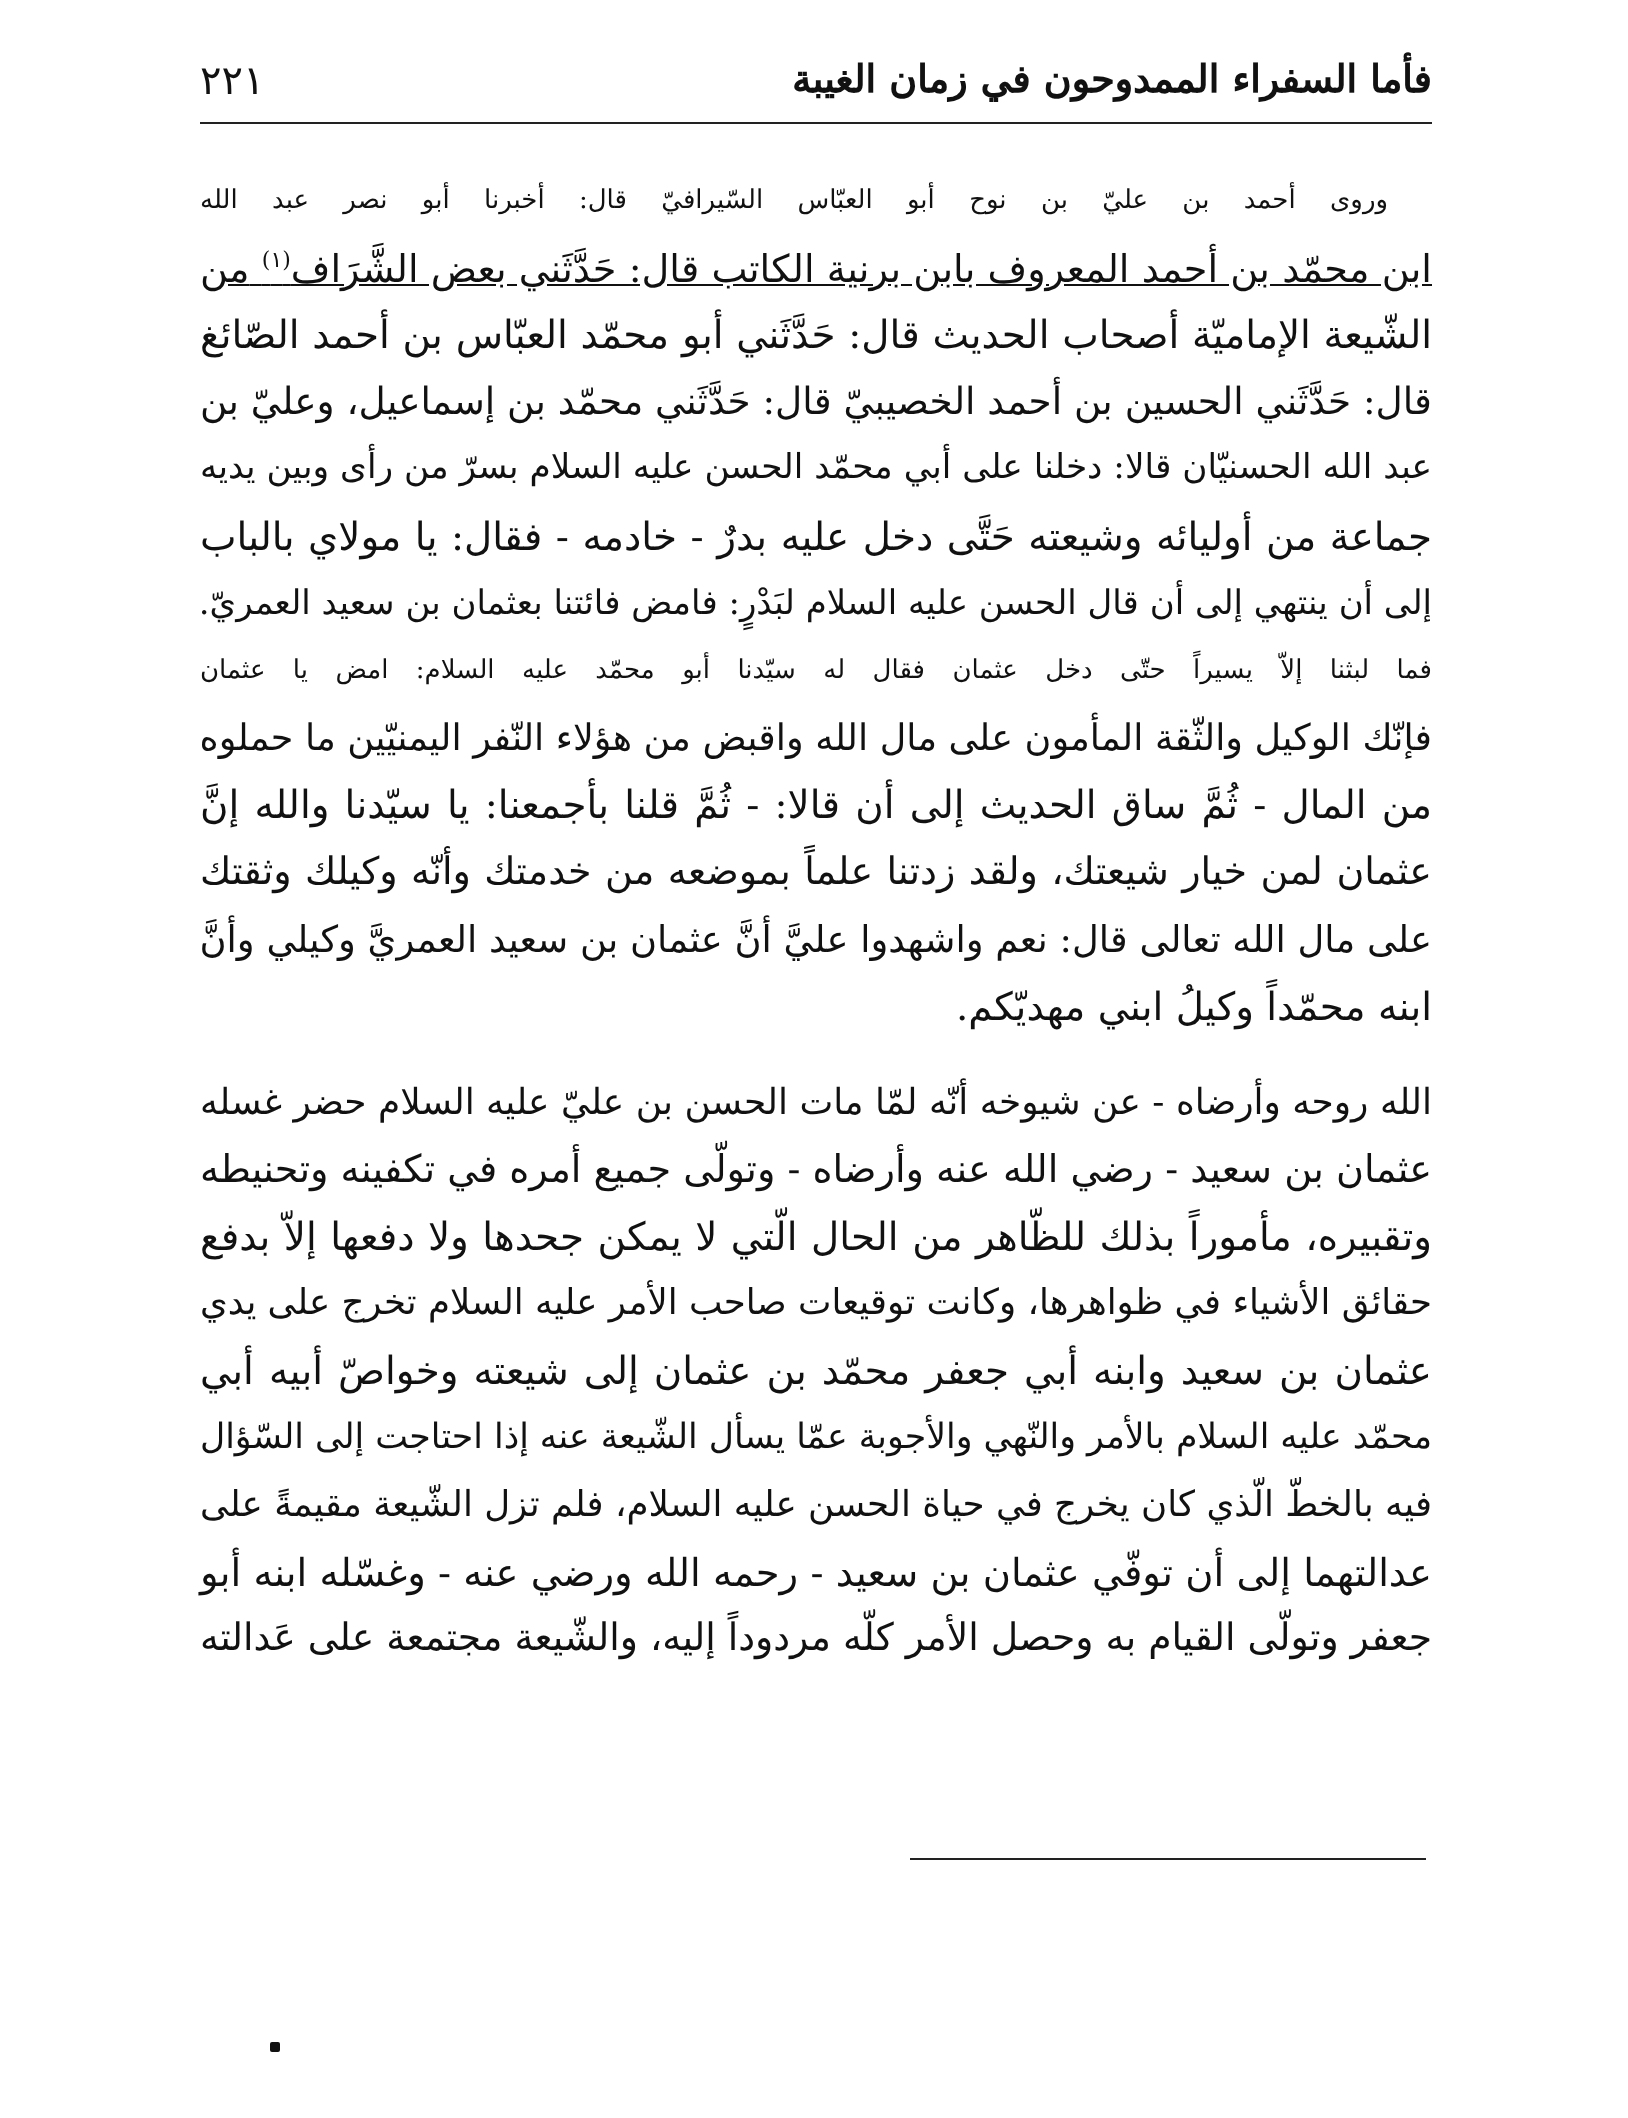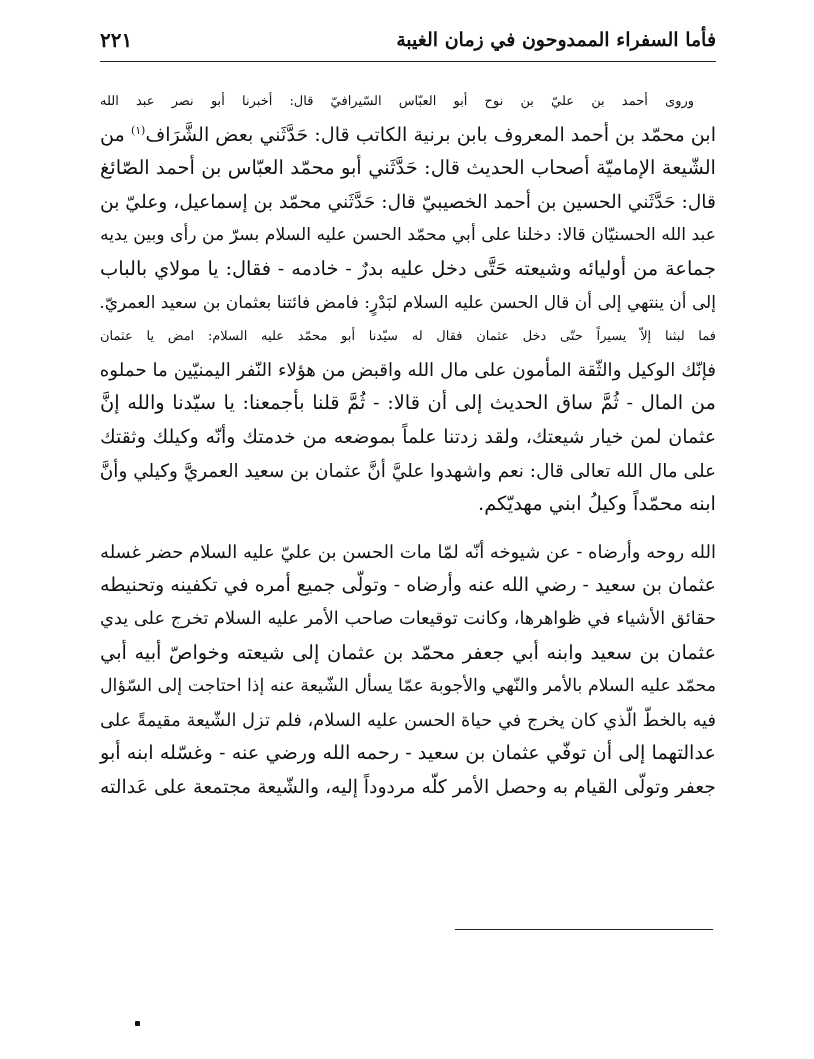--- a/index.html
+++ b/index.html
@@ -34,21 +34,21 @@
       top: 0;
       font-size: 19px;
       font-weight: bold;
       white-space: nowrap;
     }
     .page-number {
       position: absolute;
       left: 0;
       top: 0;
       font-size: 20px;
-      font-weight: bold;
+      font-weight: normal;
       white-space: nowrap;
     }
     .head-rule {
       position: absolute;
       left: 100px;
       width: 616px;
       top: 61px;
       height: 0;
       border-top: 1.5px solid #222;
     }
@@ -131,37 +131,38 @@
 
   <div class="running-head">
     <span class="running-title">فأما السفراء الممدوحون في زمان الغيبة</span>
     <span class="page-number">٢٢١</span>
   </div>
   <div class="head-rule"></div>
 
   <div class="body">
     <div class="para">
       <span class="line first" style="font-size: 13px;">وروى أحمد بن عليّ بن نوح أبو العبّاس السّيرافيّ قال: أخبرنا أبو نصر عبد الله</span>
-      <span class="line" style="font-size: 19.12px;"><span>ابن محمّد بن أحمد المعروف بابن برنية الكاتب قال: حَدَّثَني بعض الشَّرَاف</span><sup class="fnref">(١)</sup> <span>من</span></span>
+      <span class="line" style="font-size: 19.12px; text-decoration: underline;"><span>ابن محمّد بن أحمد المعروف بابن برنية الكاتب قال: حَدَّثَني بعض الشَّرَاف</span><sup class="fnref">(١)</sup> <span>من</span></span>
       <span class="line" style="">الشّيعة الإماميّة أصحاب الحديث قال: حَدَّثَني أبو محمّد العبّاس بن أحمد الصّائغ</span>
       <span class="line" style="font-size: 18.7px;">قال: حَدَّثَني الحسين بن أحمد الخصيبيّ قال: حَدَّثَني محمّد بن إسماعيل، وعليّ بن</span>
       <span class="line" style="font-size: 17.17px;">عبد الله الحسنيّان قالا: دخلنا على أبي محمّد الحسن عليه السلام بسرّ من رأى وبين يديه</span>
       <span class="line" style="">جماعة من أوليائه وشيعته حَتَّى دخل عليه بدرٌ - خادمه - فقال: يا مولاي بالباب</span>
       <span class="line" style="font-size: 17px;">إلى أن ينتهي إلى أن قال الحسن عليه السلام لبَدْرٍ: فامض فائتنا بعثمان بن سعيد العمريّ.</span>
       <span class="line" style="font-size: 13px;">فما لبثنا إلاّ يسيراً حتّى دخل عثمان فقال له سيّدنا أبو محمّد عليه السلام: امض يا عثمان</span>
       <span class="line" style="font-size: 18.27px;">فإنّك الوكيل والثّقة المأمون على مال الله واقبض من هؤلاء النّفر اليمنيّين ما حملوه</span>
       <span class="line" style="">من المال - ثُمَّ ساق الحديث إلى أن قالا: - ثُمَّ قلنا بأجمعنا: يا سيّدنا والله إنَّ</span>
       <span class="line" style="font-size: 19px;">عثمان لمن خيار شيعتك، ولقد زدتنا علماً بموضعه من خدمتك وأنّه وكيلك وثقتك</span>
       <span class="line" style="font-size: 18.44px;">على مال الله تعالى قال: نعم واشهدوا عليَّ أنَّ عثمان بن سعيد العمريَّ وكيلي وأنَّ</span>
       <span class="line last" style="">ابنه محمّداً وكيلُ ابني مهديّكم.</span>
     </div>
     <div class="para-gap"></div>
     <div class="para">
       <span class="line" style="font-size: 17.97px;">الله روحه وأرضاه - عن شيوخه أنّه لمّا مات الحسن بن عليّ عليه السلام حضر غسله</span>
       <span class="line" style="font-size: 19.09px;">عثمان بن سعيد - رضي الله عنه وأرضاه - وتولّى جميع أمره في تكفينه وتحنيطه</span>
+      <span class="line" style="">وتقبيره، مأموراً بذلك للظّاهر من الحال الّتي لا يمكن جحدها ولا دفعها إلاّ بدفع</span>
       <span class="line" style="font-size: 17.76px;">حقائق الأشياء في ظواهرها، وكانت توقيعات صاحب الأمر عليه السلام تخرج على يدي</span>
       <span class="line" style="">عثمان بن سعيد وابنه أبي جعفر محمّد بن عثمان إلى شيعته وخواصّ أبيه أبي</span>
       <span class="line" style="font-size: 17.37px;">محمّد عليه السلام بالأمر والنّهي والأجوبة عمّا يسأل الشّيعة عنه إذا احتاجت إلى السّؤال</span>
       <span class="line" style="font-size: 17.84px;">فيه بالخطّ الّذي كان يخرج في حياة الحسن عليه السلام، فلم تزل الشّيعة مقيمةً على</span>
       <span class="line" style="font-size: 19.24px;">عدالتهما إلى أن توفّي عثمان بن سعيد - رحمه الله ورضي عنه - وغسّله ابنه أبو</span>
       <span class="line" style="font-size: 18.88px;">جعفر وتولّى القيام به وحصل الأمر كلّه مردوداً إليه، والشّيعة مجتمعة على عَدالته</span>
     </div>
   </div>
 
   <div class="fn-rule"></div>

